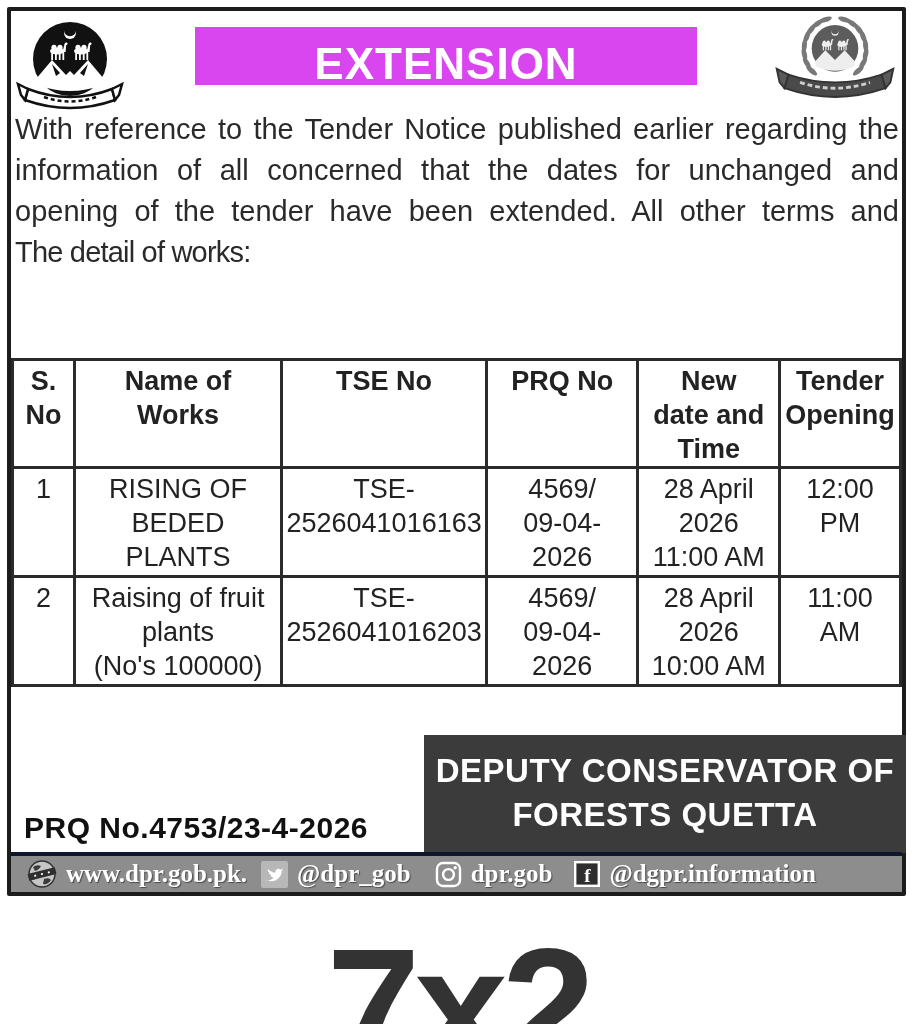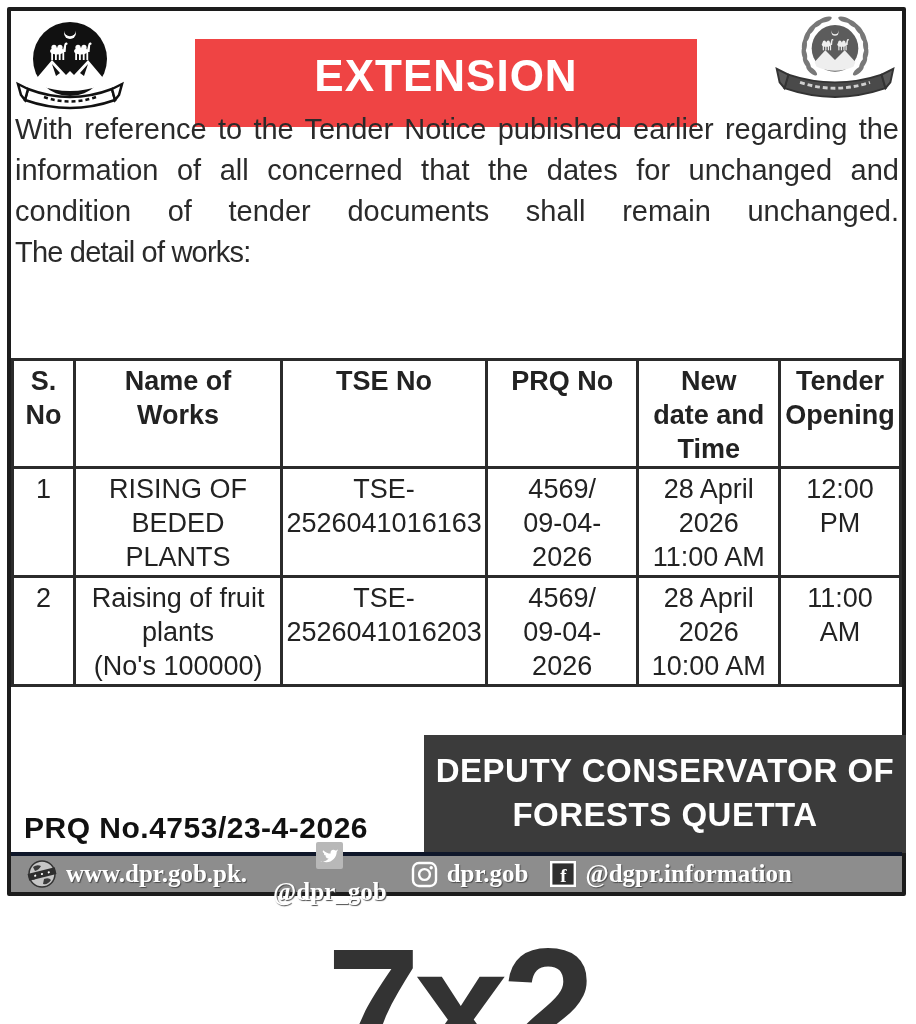--- a/index.html
+++ b/index.html
@@ -9,22 +9,22 @@
   }
   .frame{
     position:absolute;left:7px;top:7px;width:899px;height:889px;
     border:4px solid #1c1c1c;box-sizing:border-box;background:#fff;
     border-radius:2px;
   }
   
   .logo-left{position:absolute;left:3px;top:4px;width:112px;height:100px;}
   .logo-right{position:absolute;left:756px;top:0px;width:136px;height:100px;}
   .ext-box{
-    position:absolute;left:184px;top:16px;width:502px;height:88px;
-    background:#ef4444;text-align:center;margin-top:12px;
+    position:absolute;left:184px;top:16px;width:502px;height:58px;
+    background:#d946ef;text-align:center;
   }
   .ext-box span{
     color:#fff;font-weight:bold;font-size:44px;line-height:74px;letter-spacing:1px;
   }
   
   .notice{position:absolute;left:4px;top:98px;width:884px;font-size:29px;color:#2a2a2a;}
   .notice .jline{text-align:justify;text-align-last:justify;line-height:41px;white-space:nowrap;}
   .notice .lline{text-align:left;line-height:41px;letter-spacing:-0.8px;}
   
   table.works{
@@ -159,21 +159,21 @@
 
     <path d="M22,64 Q70,80 118,64 L122,78 Q70,96 18,78 Z" fill="#4a4a4a" stroke="#333" stroke-width="2"></path>
     <path d="M22,64 L10,58 L13,72 L18,78 Z" fill="#5a5a5a" stroke="#333" stroke-width="2"></path>
     <path d="M118,64 L130,58 L127,72 L122,78 Z" fill="#5a5a5a" stroke="#333" stroke-width="2"></path>
     <path d="M34,72 Q70,84 106,72" fill="none" stroke="#cfcfcf" stroke-width="3" stroke-dasharray="5 3"></path>
   </svg>
 
   <div class="notice">
     <div class="jline">With reference to the Tender Notice published earlier regarding the</div>
     <div class="jline">information of all concerned that the dates for unchanged and</div>
-    <div class="jline">condition of tender documents shall remain unchanged.</div>
+    <div class="jline">opening of the tender have been extended. All other terms and</div>
     <div class="lline">The detail of works:</div>
   </div>
 
   <table class="works">
     <colgroup>
       <col style="width:7%">
         <col style="width:23.3%">
         <col style="width:23.1%">
       <col style="width:17%">
         <col style="width:16%">
@@ -244,21 +244,21 @@
         <path d="M6,8 Q10,5 14,7 Q12,11 8,12 Z M17,20 Q22,18 24,21 Q21,26 16,25 Z M5,17 Q8,16 9,19 Q7,22 5,20 Z" fill="#3a3a3a"></path>
         <g transform="rotate(-14 15 15)">
           <rect x="1" y="11.5" width="28" height="7" fill="#2e2e2e"></rect>
           <circle cx="8" cy="15" r="1.1" fill="#fff"></circle>
             <circle cx="15" cy="15" r="1.1" fill="#fff"></circle>
             <circle cx="22" cy="15" r="1.1" fill="#fff"></circle>
         </g>
       </svg>
       <span class="lbl">www.dpr.gob.pk.</span>
     </div>
-    <div class="footer-item" style="margin-left:12px;flex-direction:column;">
+    <div class="footer-item" style="">
       <svg class="fi-icon" width="27" height="27" viewBox="0 0 27 27">
         <rect x="0" y="0" width="27" height="27" rx="2" fill="#b8b8b8"></rect>
         <path d="M4,19 C7,20 10.5,19.3 12.6,16.6 C10,16.6 9.2,14.4 9.8,13.6 C8.2,13.6 7.6,11.9 8.2,11 C6.6,11 6.4,9.2 7.2,8.2 C9.6,10.6 12,11.5 14.6,11.6 C13.9,8.2 17.4,6.4 19.4,8.6 C20.3,8.6 21.2,8 22,7.6 C21.4,9.2 20.7,9.9 20.7,9.9 C20.7,14.8 16.2,20.2 10.4,20.2 C8.2,20.2 5.6,19.8 4,19 Z" fill="#fff"></path>
       </svg>
       <span class="lbl">@dpr_gob</span>
     </div>
     <div class="footer-item" style="margin-left:10px;">
       <svg class="fi-icon" width="27" height="27" viewBox="0 0 27 27">
         <rect x="2" y="2" width="23" height="23" rx="6" fill="none" stroke="#fff" stroke-width="2.4"></rect>
         <circle cx="13.5" cy="13.5" r="5.4" fill="none" stroke="#fff" stroke-width="2.4"></circle>

